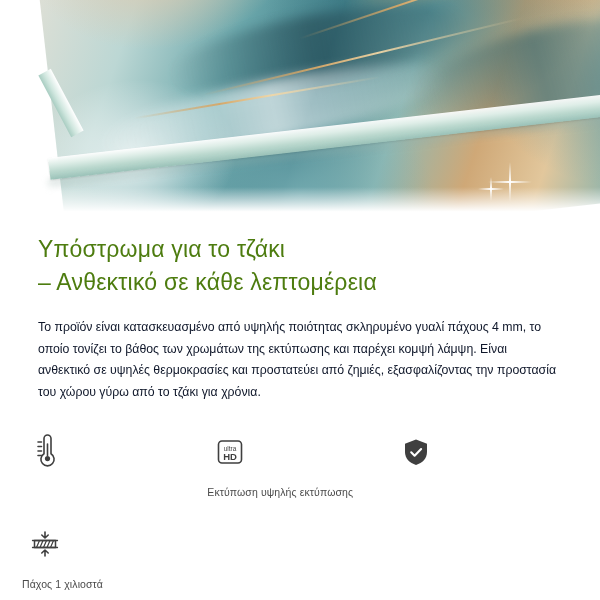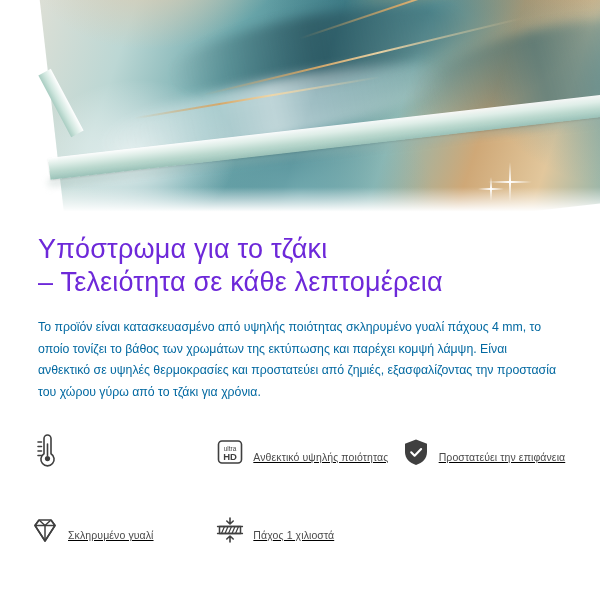--- a/index.html
+++ b/index.html
@@ -161,52 +161,52 @@
     height: 28px;
     background: linear-gradient(180deg, rgba(255,255,255,0) 0%, #ffffff 88%);
   }
 
   
   .content {
     padding: 18px 38px 0 38px;
     box-sizing: border-box;
   }
   .headline {
-    color: #6d28d9;
-    font-size: 27px;
+    color: #4d7c0f;
+    font-size: 23px;
     line-height: 33px;
     font-weight: 400;
     letter-spacing: 0.2px;
     margin: 0;
   }
   .headline .line {
     display: block;
   }
   .body-copy {
     margin: 18px 0 0 0;
-    color: #0369a1;
+    color: #0f172a;
     font-size: 12.3px;
     line-height: 21.5px;
     max-width: 524px;
   }
 
   
   .features {
     margin-top: 26px;
     padding: 0 22px;
     display: grid;
     grid-template-columns: repeat(3, 1fr);
     grid-row-gap: 22px;
     box-sizing: border-box;
   }
   .feature {
     display: flex;
-    align-items: center;
+    flex-direction: column;
+    align-items: flex-start;
     text-align: center;
-    text-decoration: underline;
   }
   .feature-icon {
     width: 46px;
     height: 46px;
     display: flex;
     align-items: center;
     justify-content: center;
     margin-bottom: 10px;
   }
   .feature-icon svg {
@@ -240,21 +240,21 @@
       <div class="corner-edge"></div>
       <div class="sparkle"></div>
       <div class="sparkle sparkle-2"></div>
     </div>
     <div class="hero-fade"></div>
   </div>
 
   <div class="content">
     <h1 class="headline">
       <span class="line">Υπόστρωμα για το τζάκι</span>
-      <span class="line">– Τελειότητα σε κάθε λεπτομέρεια</span>
+      <span class="line">– Ανθεκτικό σε κάθε λεπτομέρεια</span>
     </h1>
     <p class="body-copy">Το προϊόν είναι κατασκευασμένο από υψηλής ποιότητας σκληρυμένο γυαλί πάχους 4 mm, το οποίο τονίζει το βάθος των χρωμάτων της εκτύπωσης και παρέχει κομψή λάμψη. Είναι ανθεκτικό σε υψηλές θερμοκρασίες και προστατεύει από ζημιές, εξασφαλίζοντας την προστασία του χώρου γύρω από το τζάκι για χρόνια.</p>
   </div>
 
   <div class="features">
 
     <div class="feature">
       <div class="feature-icon">
         <svg width="44" height="44" viewBox="0 0 44 44" fill="none" stroke="#3f3f3f" stroke-width="1.6" stroke-linecap="round" stroke-linejoin="round">
           <path d="M21 8.5a3.5 3.5 0 0 1 7 0v15.2a6.6 6.6 0 1 1-7 0z"></path>
@@ -266,45 +266,32 @@
     </div>
 
     <div class="feature">
       <div class="feature-icon">
         <svg width="44" height="44" viewBox="0 0 44 44">
           <rect x="10.5" y="11" width="23" height="22" rx="3.5" fill="none" stroke="#3f3f3f" stroke-width="1.6"></rect>
           <text x="22" y="20.5" text-anchor="middle" font-family="Liberation Sans, sans-serif" font-size="6.4" fill="#3f3f3f">ultra</text>
           <text x="22" y="29.5" text-anchor="middle" font-family="Liberation Sans, sans-serif" font-size="9.5" font-weight="bold" fill="#3f3f3f">HD</text>
         </svg>
       </div>
-      <div class="feature-label">Ανθεκτικό υψηλής ποιότητας</div>
+      <div class="feature-label">Εκτύπωση υψηλής εκτύπωσης</div>
     </div>
 
     <div class="feature">
       <div class="feature-icon">
         <svg width="44" height="44" viewBox="0 0 44 44">
           <path d="M22 9.5l11 4.2v8.4c0 6.6-4.6 10.9-11 12.9-6.4-2-11-6.3-11-12.9v-8.4z" fill="#3f3f3f"></path>
           <path d="M17.2 22.3l3.4 3.4 6.5-6.7" fill="none" stroke="#ffffff" stroke-width="2.1" stroke-linecap="round" stroke-linejoin="round"></path>
         </svg>
       </div>
-      <div class="feature-label">Προστατεύει την επιφάνεια</div>
-    </div>
-
-    <div class="feature">
-      <div class="feature-icon">
-        <svg width="44" height="44" viewBox="0 0 44 44" fill="none" stroke="#3f3f3f" stroke-width="1.5" stroke-linejoin="round">
-          <path d="M12 17.5h20L22 33z"></path>
-          <path d="M12 17.5l4-5.5h12l4 5.5"></path>
-          <path d="M16 12l-4 5.5 10 15.5 10-15.5L28 12"></path>
-          <path d="M16 12l6 5.5 6-5.5"></path>
-          <path d="M22 17.5V33"></path>
-        </svg>
-      </div>
-      <div class="feature-label">Σκληρυμένο γυαλί</div>
-    </div>
+    </div>
+
 
 
     <div class="feature">
       <div class="feature-icon">
         <svg width="44" height="44" viewBox="0 0 44 44" fill="none" stroke="#3f3f3f" stroke-width="1.6" stroke-linecap="round" stroke-linejoin="round">
           <path d="M22 10v5.5M18.8 13l3.2 3 3.2-3"></path>
           <path d="M22 34v-5.5M18.8 31l3.2-3 3.2 3"></path>
           <rect x="11.5" y="18.5" width="21" height="7" fill="none" stroke="#3f3f3f" stroke-width="1.5"></rect>
           <path d="M13.5 25.5l3-7M17 25.5l3-7M20.5 25.5l3-7M24 25.5l3-7M27.5 25.5l3-7" stroke-width="1.2"></path>
           <path d="M9.5 18.5h25M9.5 25.5h25" stroke-width="1.3"></path>

